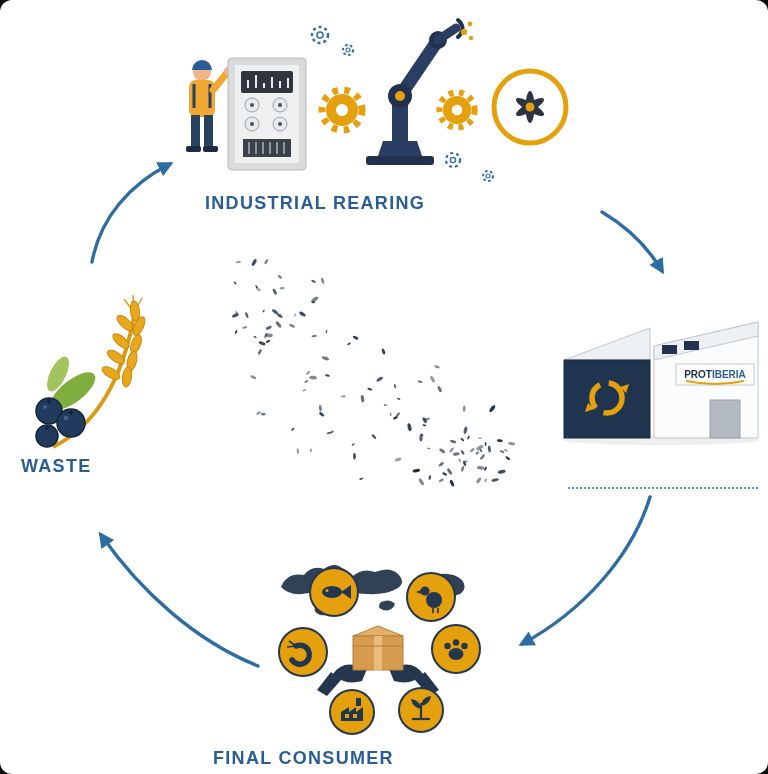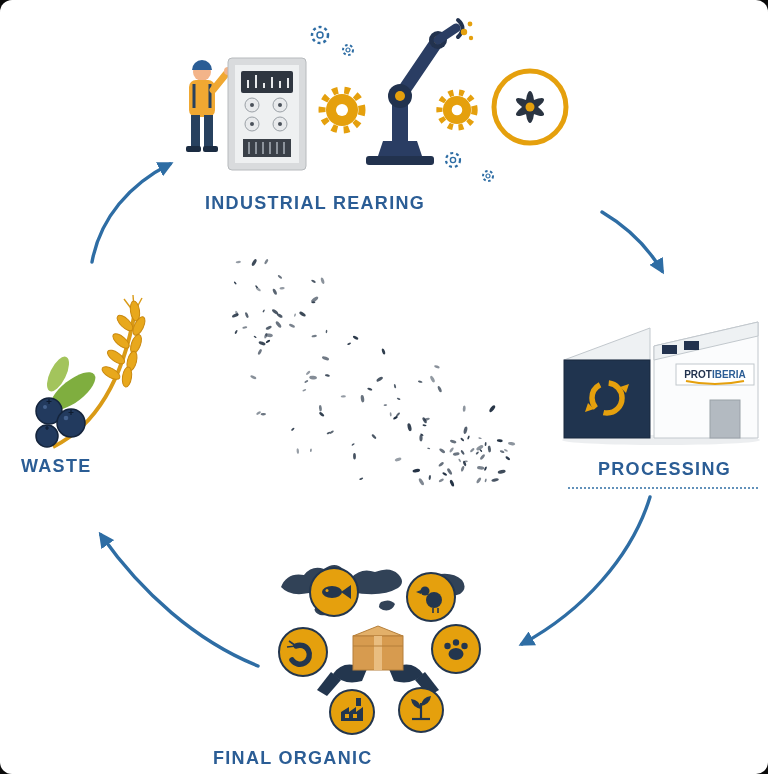--- a/index.html
+++ b/index.html
@@ -413,22 +413,21 @@
         <path d="M46 115 v5 M43.5 117.5 h5"></path>
         <path d="M22 131 v4 M20 133 h4"></path>
       </g>
       <circle cx="20" cy="112" r="2" fill="#44618d"></circle>
       <circle cx="41" cy="123" r="2.3" fill="#44618d"></circle>
     </g>
   </svg>
 
   <div class="stage-label" style="left:205px;top:190px;width:350px">INDUSTRIAL REARING</div>
 
-  <div class="stage-label" style="left:598px;top:456px;width:170px">PROCESSING</div>
   <div class="dotted-line" style="left:568px;top:487px;width:190px"></div>
 
   <div class="stage-label" style="left:21px;top:453px;width:150px">
     <span style="display:block">WASTE</span>
   </div>
 
-  <div class="stage-label" style="left:213px;top:745px;width:330px">FINAL ORGANIC</div>
+  <div class="stage-label" style="left:213px;top:745px;width:330px">FINAL CONSUMER</div>
 
 </div>
 
 </body></html>

